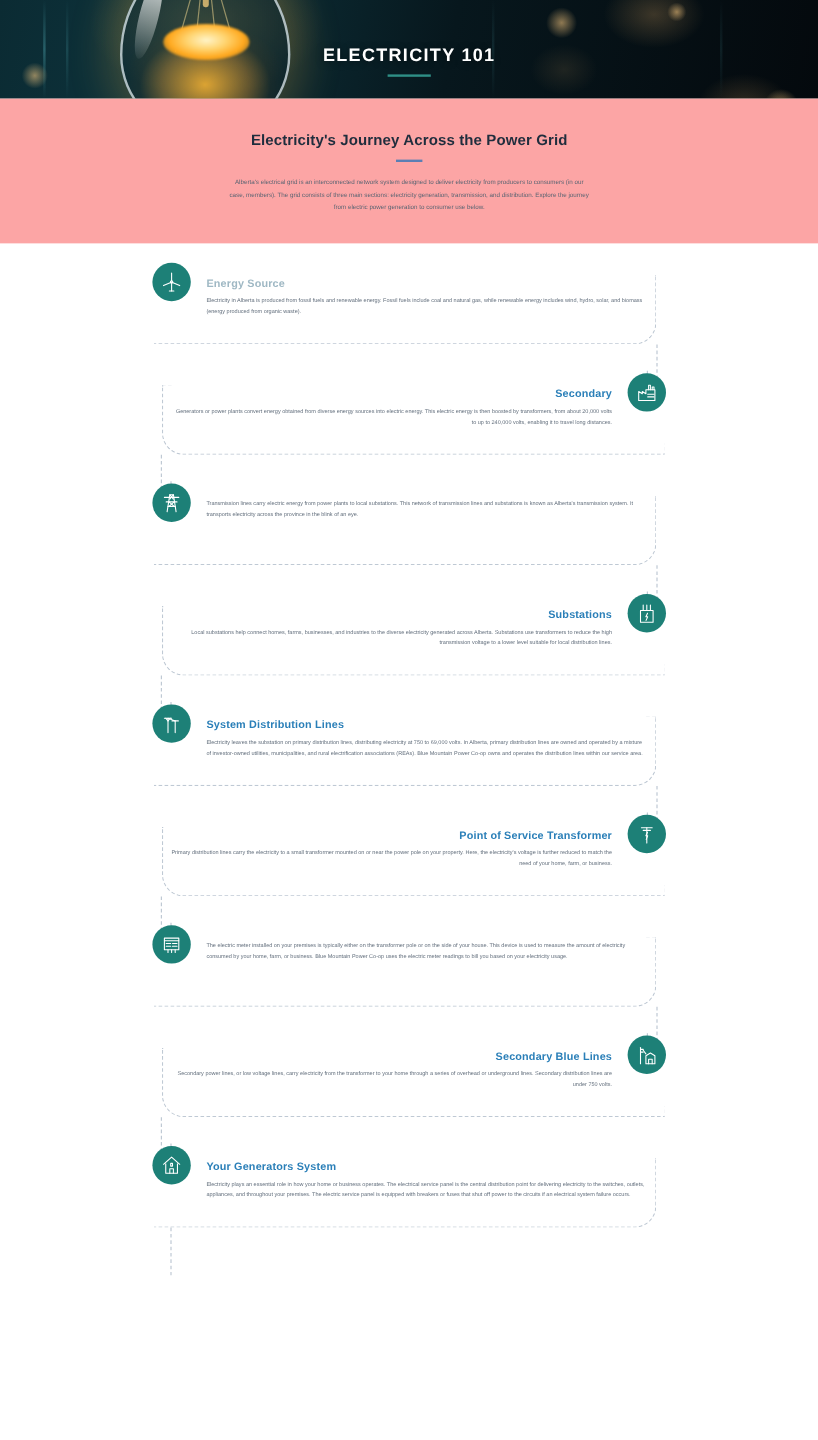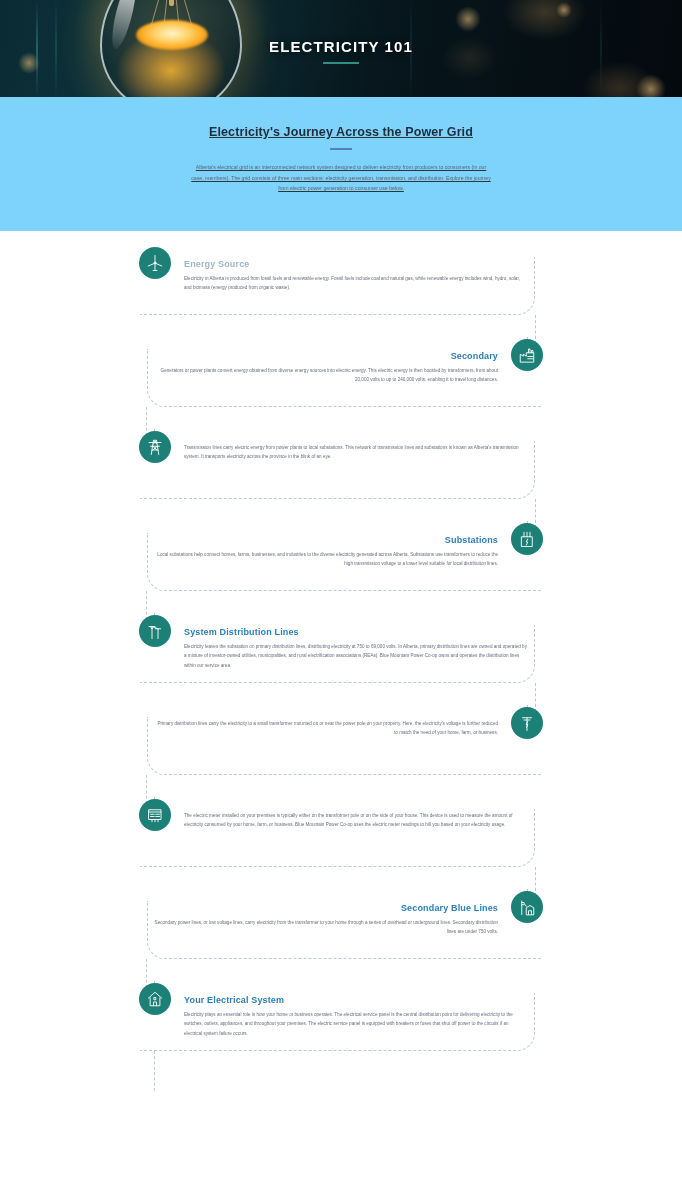--- a/index.html
+++ b/index.html
@@ -7,21 +7,21 @@
   body {
     font-family:"Liberation Sans", sans-serif;
     background:#ffffff;
     color:#333;
     -webkit-font-smoothing:antialiased;
   }
 
   
   .hero {
     position:relative;
-    height:97px;
+    height:82px;
     overflow:hidden;
     background:
       radial-gradient(ellipse 140px 90px at 172px 18px, rgba(255,200,90,0.20), rgba(255,200,90,0) 70%),
       radial-gradient(ellipse 60px 40px at 545px 12px, rgba(255,190,110,0.22), rgba(255,190,110,0) 70%),
       radial-gradient(ellipse 55px 38px at 620px 88px, rgba(255,190,110,0.18), rgba(255,190,110,0) 70%),
       radial-gradient(ellipse 40px 30px at 470px 58px, rgba(255,190,110,0.10), rgba(255,190,110,0) 70%),
       linear-gradient(100deg,#0b2b33 0%,#0d333c 22%,#07171d 55%,#04090d 100%);
   }
   .hero-streak {
     position:absolute; top:0; bottom:0; width:2px;
@@ -77,45 +77,44 @@
     text-shadow:0 1px 6px rgba(0,0,0,.5);
     z-index:4;
   }
   .hero-rule {
     position:absolute; left:50%; transform:translateX(-50%); top:62px;
     width:36px; height:2px; background:#2f8f86; z-index:4;
   }
 
   
   .intro {
-    background:#7dd3fc;
-    padding:28px 0 37px;
+    background:#fca5a5;
+    padding:28px 0 24px;
     text-align:center;
-    text-decoration:underline;
   }
   .intro h2 {
     font-size:12.5px;
     color:#1f2d3d;
     font-weight:bold;
     letter-spacing:.1px;
   }
   .intro-rule {
     width:22px; height:2px; background:#5b7fb4;
     margin:9px auto 12px;
   }
   .intro p {
     font-size:5.2px;
     line-height:2.05;
     color:#5a6472;
     max-width:300px;
     margin:0 auto;
   }
 
   
-  .timeline { position:relative; padding:26px 12px 0; background:#fff; }
+  .timeline { position:relative; padding:26px 0 0; background:#fff; }
 
   .step { position:relative; }
   .card {
     position:relative;
     border:1px dashed #bfc9d4;
     border-top:none;
     min-height:58px;
   }
   .step.left  .card { margin:0 135px 0 128px; border-left:none;  border-radius:0 0 18px 0; }
   .step.right .card { margin:0 128px 0 135px; border-right:none; border-radius:0 0 0 18px; }
@@ -302,20 +301,21 @@
       <div class="icon-badge">
         <svg viewBox="0 0 24 24">
           <path d="M12 22V5"></path>
           <path d="M6 5h12"></path>
           <path d="M8 8h8"></path>
           <path d="M12.8 10 11 14h2l-1.6 4"></path>
         </svg>
       </div>
       <div class="card">
         <div class="content">
+          <div class="step-title">Point of Service Transformer</div>
           <div class="step-body">Primary distribution lines carry the electricity to a small transformer mounted on or near the power pole on your property. Here, the electricity's voltage is further reduced to match the need of your home, farm, or business.</div>
         </div>
       </div>
       <span class="stub" style="top: -12px; height: 12px; right: 142px;"></span>
     </section>
     <div class="spacer" style="position: relative;">
       <span class="stub" style="top: 0px; height: 34px; left: 134px;"></span>
     </div>
     <section class="step left">
       <div class="icon-badge">
@@ -367,21 +367,21 @@
       <div class="icon-badge">
         <svg viewBox="0 0 24 24">
           <path d="M3 11 12 3l9 8"></path>
           <path d="M5.5 10.5V21h13V10.5"></path>
           <path d="M10 21v-5h4v5"></path>
           <path d="M11 10h2v3h-2z"></path>
         </svg>
       </div>
       <div class="card">
         <div class="content">
-          <div class="step-title">Your Electrical System</div>
+          <div class="step-title">Your Generators System</div>
           <div class="step-body">Electricity plays an essential role in how your home or business operates. The electrical service panel is the central distribution point for delivering electricity to the switches, outlets, appliances, and throughout your premises. The electric service panel is equipped with breakers or fuses that shut off power to the circuits if an electrical system failure occurs.</div>
         </div>
       </div>
       <span class="stub" style="top: -12px; height: 12px; left: 142px;"></span>
     </section>
     <div style="position: relative; height: 40px;">
       <span class="stub" style="top: 0px; height: 40px; left: 142px;"></span>
     </div>
   </main>
 

